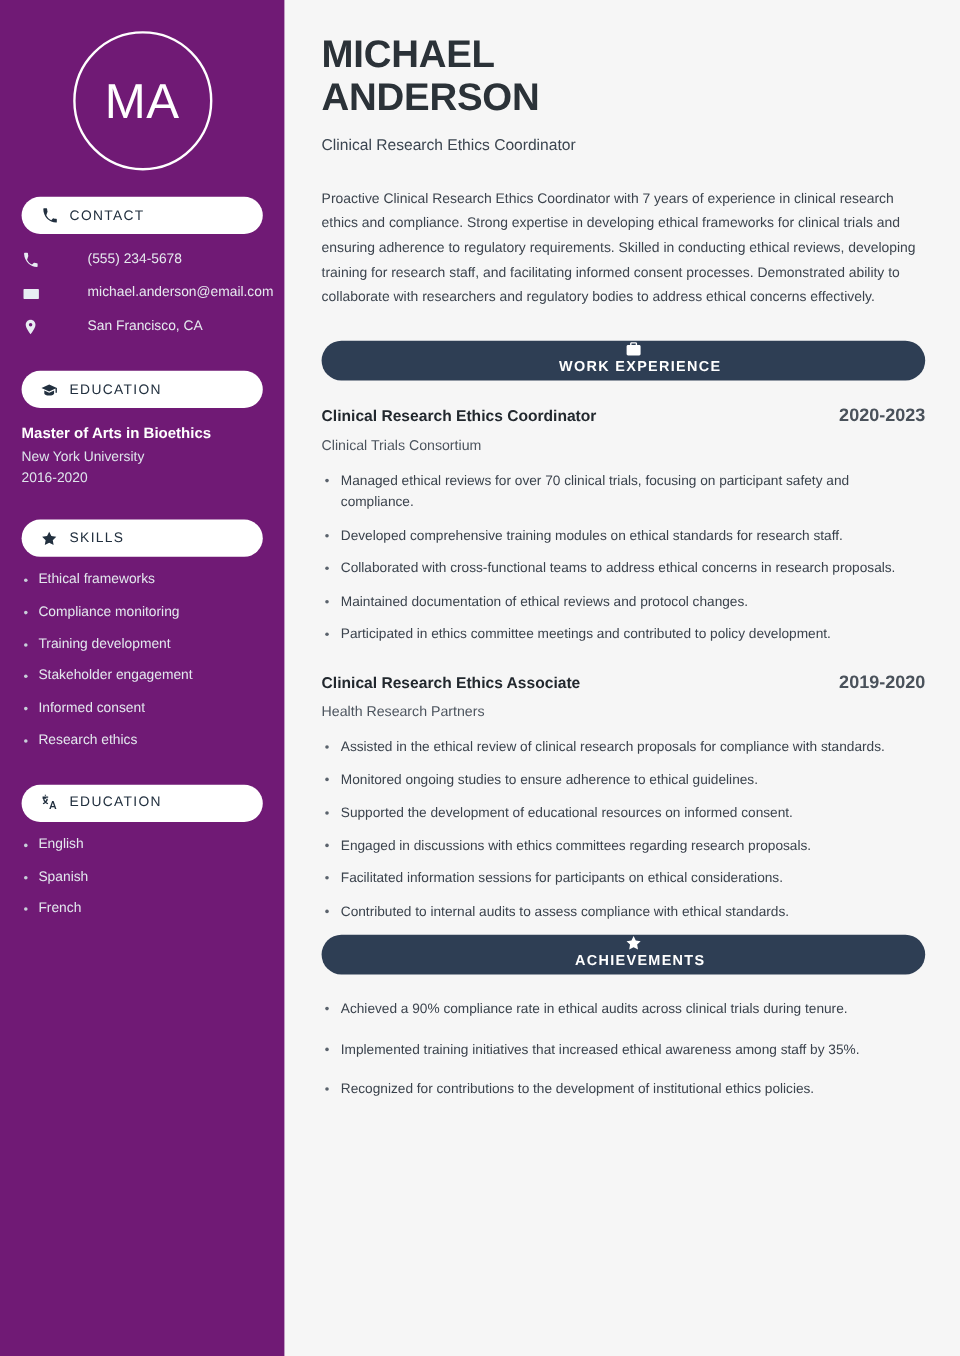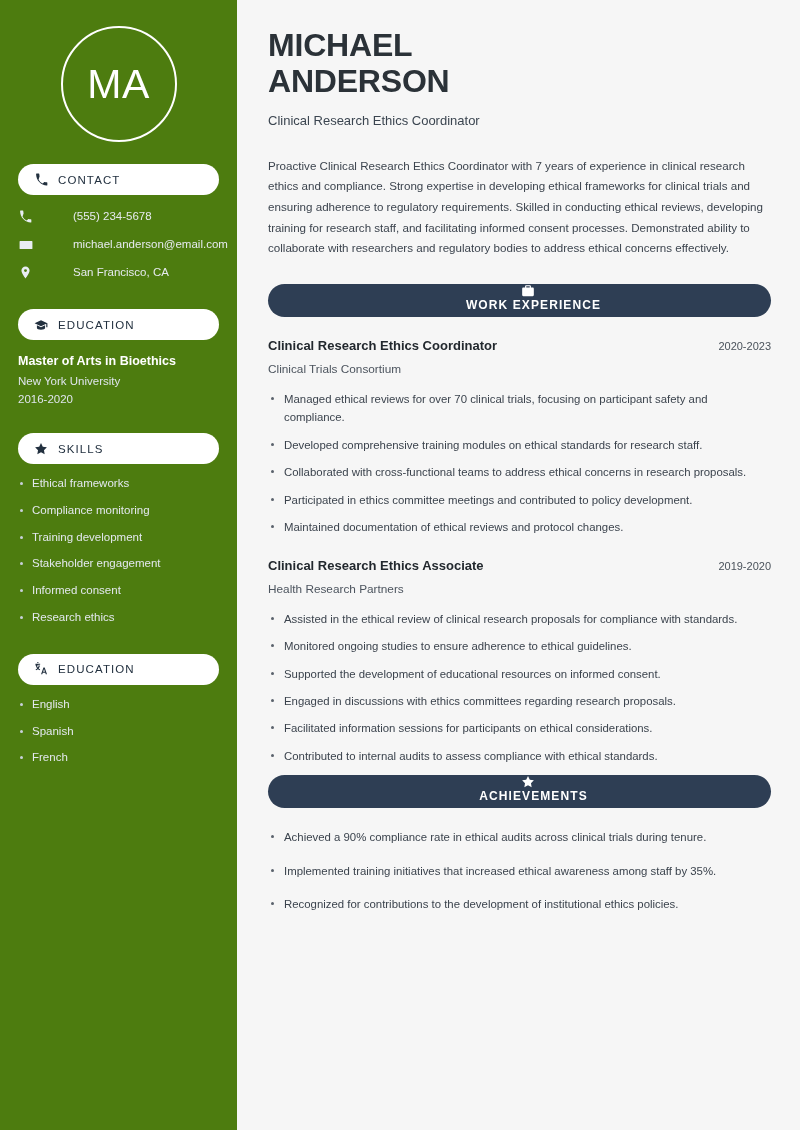--- a/index.html
+++ b/index.html
@@ -19,21 +19,21 @@
     height: 1130px;
     background: #f6f6f6;
     display: flex;
     overflow: hidden;
   }
 
   
   .sidebar {
     width: 237px;
     min-width: 237px;
-    background: #4d7c0f;
+    background: #701a75;
     color: #ffffff;
     padding: 0;
     position: relative;
     box-sizing: border-box;
   }
   .avatar-wrap {
     display: flex;
     justify-content: center;
     padding-top: 26px;
   }
@@ -212,24 +212,25 @@
     display: flex;
     justify-content: space-between;
     align-items: baseline;
   }
   .job-role {
     font-size: 13px;
     font-weight: bold;
     color: #22282e;
   }
   .job-dates {
-    font-size: 11px;
+    font-size: 15px;
     color: #4a525b;
     white-space: nowrap;
     padding-left: 12px;
+    font-weight: bold;
   }
   .job-company {
     font-size: 11.8px;
     color: #4c545e;
     margin-top: 9px;
   }
 
   .job-bullets, .ach-bullets {
     list-style: none;
     margin: 14px 0 0 0;
@@ -389,22 +390,22 @@
     <div class="job">
       <div class="job-head">
         <span class="job-role">Clinical Research Ethics Coordinator</span>
         <span class="job-dates">2020-2023</span>
       </div>
       <div class="job-company">Clinical Trials Consortium</div>
       <ul class="job-bullets">
         <li>Managed ethical reviews for over 70 clinical trials, focusing on participant safety and compliance.</li>
         <li>Developed comprehensive training modules on ethical standards for research staff.</li>
         <li>Collaborated with cross-functional teams to address ethical concerns in research proposals.</li>
+        <li>Maintained documentation of ethical reviews and protocol changes.</li>
         <li>Participated in ethics committee meetings and contributed to policy development.</li>
-        <li>Maintained documentation of ethical reviews and protocol changes.</li>
       </ul>
     </div>
 
     <div class="job">
       <div class="job-head">
         <span class="job-role">Clinical Research Ethics Associate</span>
         <span class="job-dates">2019-2020</span>
       </div>
       <div class="job-company">Health Research Partners</div>
       <ul class="job-bullets">

